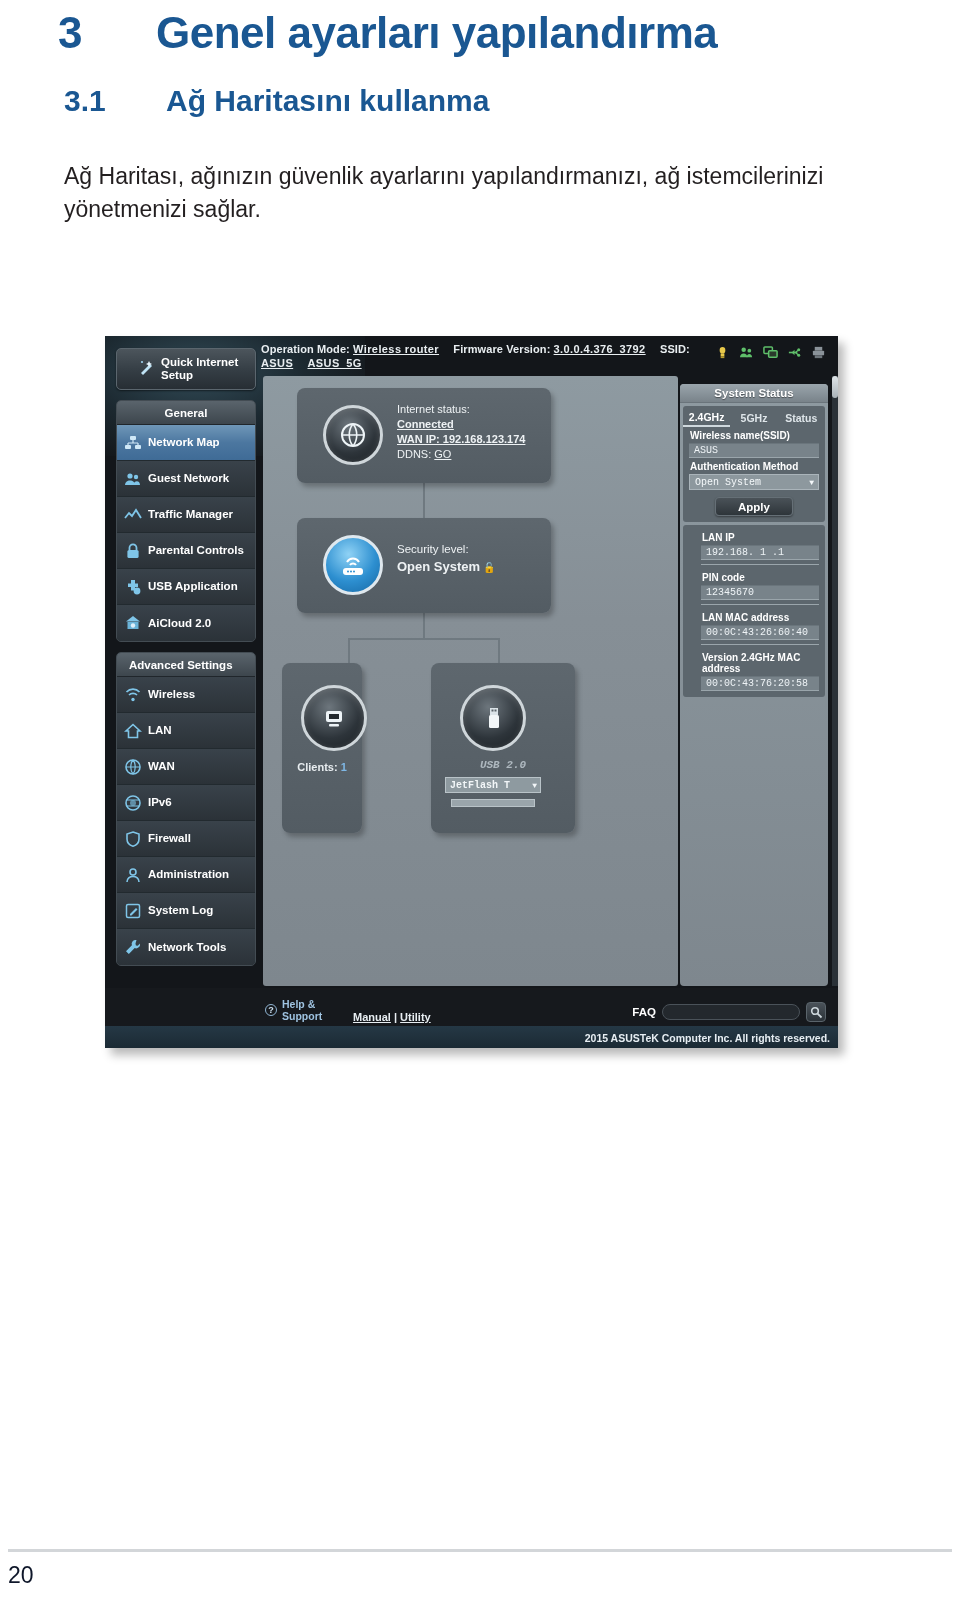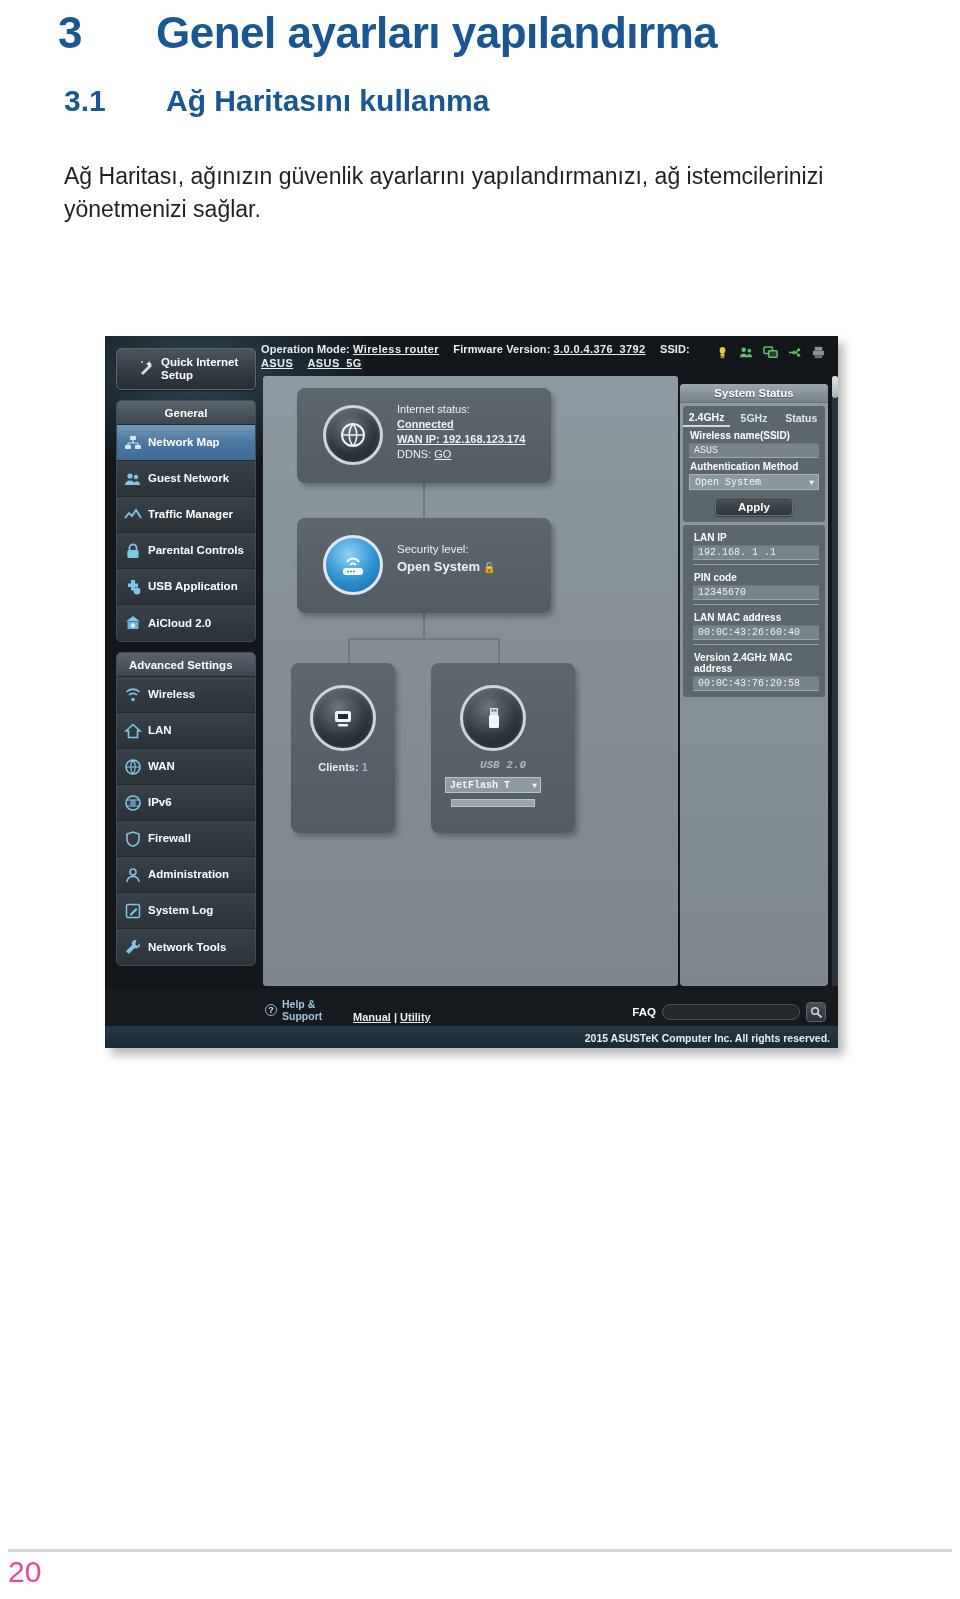--- a/index.html
+++ b/index.html
@@ -105,21 +105,21 @@
     border-radius: 3px;
   }
   .card {
     position: absolute;
     background: linear-gradient(180deg,#5e676e 0%, #535c63 100%);
     border-radius: 8px;
     box-shadow: 3px 4px 5px rgba(0,0,0,0.25);
   }
   .card-inet { left: 34px; top: 12px; width: 254px; height: 95px; }
   .card-sec  { left: 34px; top: 142px; width: 254px; height: 95px; }
-  .card-cli  { left: 28px; top: 287px; width: 104px; height: 170px; }
+  .card-cli  { left: 19px; top: 287px; width: 80px; height: 170px; }
   .card-usb  { left: 168px; top: 287px; width: 144px; height: 170px; }
 
   .orb {
     position:absolute; border-radius: 50%;
     display:flex; align-items:center; justify-content:center;
   }
   .orb-dark {
     background: radial-gradient(circle at 42% 32%, #6d767d 0%, #2d343a 58%, #191e22 100%);
     border: 3px solid #cfd6da;
     box-shadow: inset 0 2px 6px rgba(255,255,255,.2);
@@ -196,21 +196,21 @@
   .fld-sel .cv { margin-left:auto; margin-right:4px; font-size: 8px; }
   .apply {
     margin: 7px auto 2px auto; width: 78px; height: 19px;
     background: linear-gradient(180deg,#4a5258 0%, #2e353a 100%);
     border-radius: 4px; border: 1px solid #656f76;
     color: #ffffff; font-size: 11.5px; font-weight: bold;
     display:flex; align-items:center; justify-content:center;
     box-shadow: 0 1px 2px rgba(0,0,0,.4);
   }
   .sep { height:1px; background:#9aa5ab; margin: 4px 6px; }
-  .sbox2 { margin: 3px; background: #5c666d; border-radius: 3px; padding: 4px 0 6px 4px; }
+  .sbox2 { margin: 3px; background: #5c666d; border-radius: 3px; padding: 4px 0 6px 12px; }
 
   .scroll-col {
     position:absolute; left: 727px; top: 40px; width: 6px; height: 610px;
     background: #2a3137;
   }
   .scroll-thumb {
     position:absolute; left: 0px; top: 0px; width: 6px; height: 22px;
     background: linear-gradient(180deg,#dfe4e7,#a9b2b8); border-radius: 3px;
   }
 
@@ -252,21 +252,21 @@
     color:#e7eef3; font-size: 10.5px; font-weight: bold;
   }
 
   
   .pg-rule {
     position:absolute; left: 8px; bottom: 47px; width: 944px; height: 3px;
     background: #d3d6d9;
   }
   .pg-num {
     position:absolute; left: 8px; bottom: 10px;
-    font-size: 30px; color: #ec4899; font-family: "Liberation Sans", sans-serif;
+    font-size: 23px; color: #0f172a; font-family: "Liberation Sans", sans-serif;
   }
 </style>
 </head>
 <body>
 
 <div class="page">
 
   <div class="doc-h1">
     <span class="num">3</span><span>Genel ayarları yapılandırma</span>
   </div>

